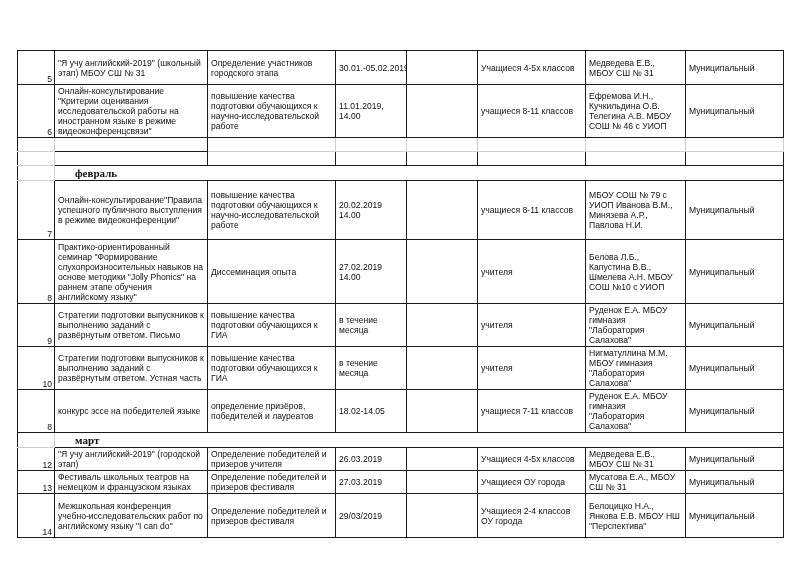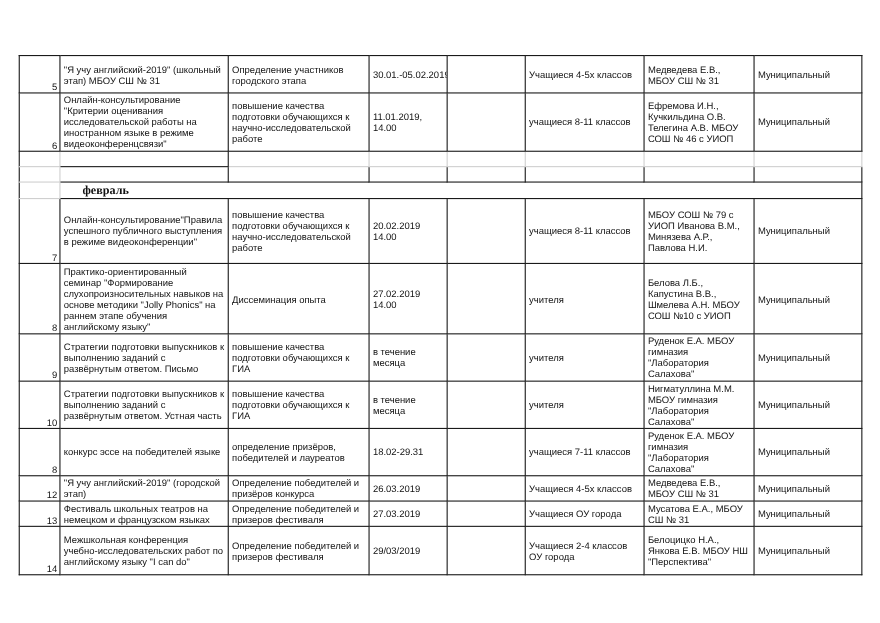--- a/index.html
+++ b/index.html
@@ -121,32 +121,36 @@
       <td></td>
       <td>учителя</td>
       <td>Нигматуллина М.М. МБОУ гимназия "Лаборатория Салахова"</td>
       <td>Муниципальный</td>
     </tr>
 
     <tr style="height:34px">
       <td class="num">8</td>
       <td>конкурс эссе на победителей языке</td>
       <td>определение призёров, победителей и лауреатов</td>
-      <td>18.02-29.31</td>
+      <td>18.02-14.05</td>
       <td></td>
       <td>учащиеся 7-11 классов</td>
       <td>Руденок Е.А.  МБОУ гимназия "Лаборатория Салахова"</td>
       <td>Муниципальный</td>
     </tr>
 
+    <tr style="height:15px">
+      <td class="thin" style="border-left-color:#1a1a1a"></td>
+      <td class="month" colspan="7">март</td>
+    </tr>
 
     <tr style="height:21px">
       <td class="num">12</td>
       <td>"Я учу английский-2019" (городской этап)</td>
-      <td>Определение победителей и призёров конкурса</td>
+      <td>Определение победителей и призеров учителя</td>
       <td>26.03.2019</td>
       <td></td>
       <td>Учащиеся 4-5х классов</td>
       <td>Медведева Е.В., МБОУ СШ № 31</td>
       <td>Муниципальный</td>
     </tr>
 
     <tr style="height:21px">
       <td class="num">13</td>
       <td>Фестиваль школьных театров на немецком и французском языках</td>

